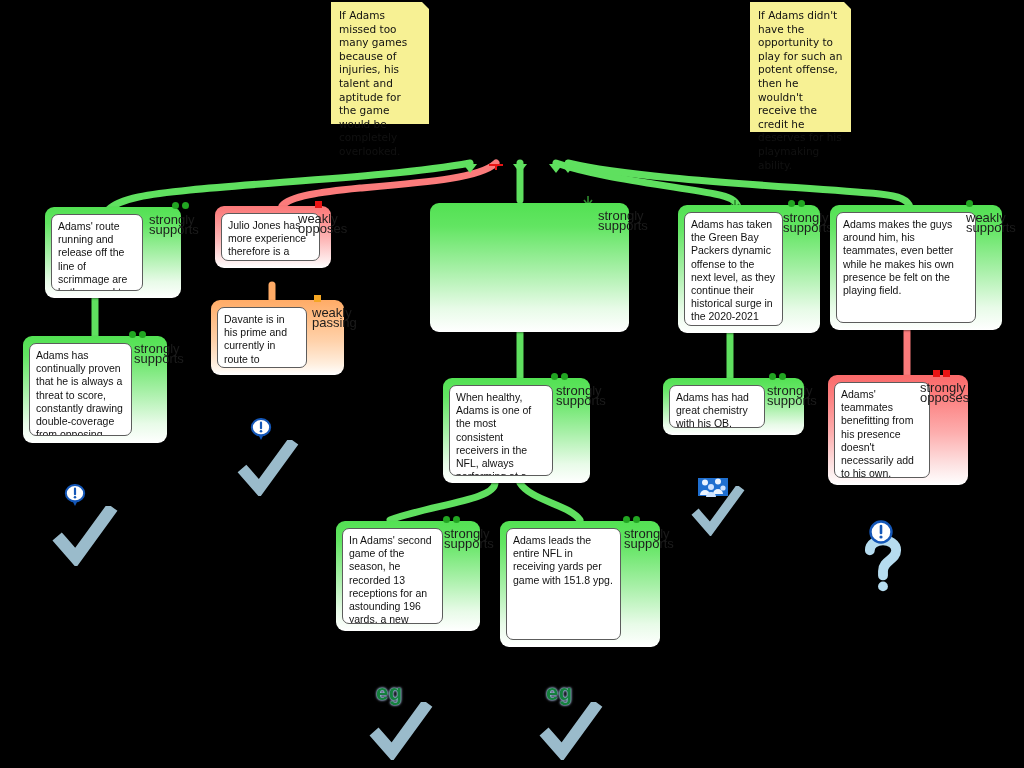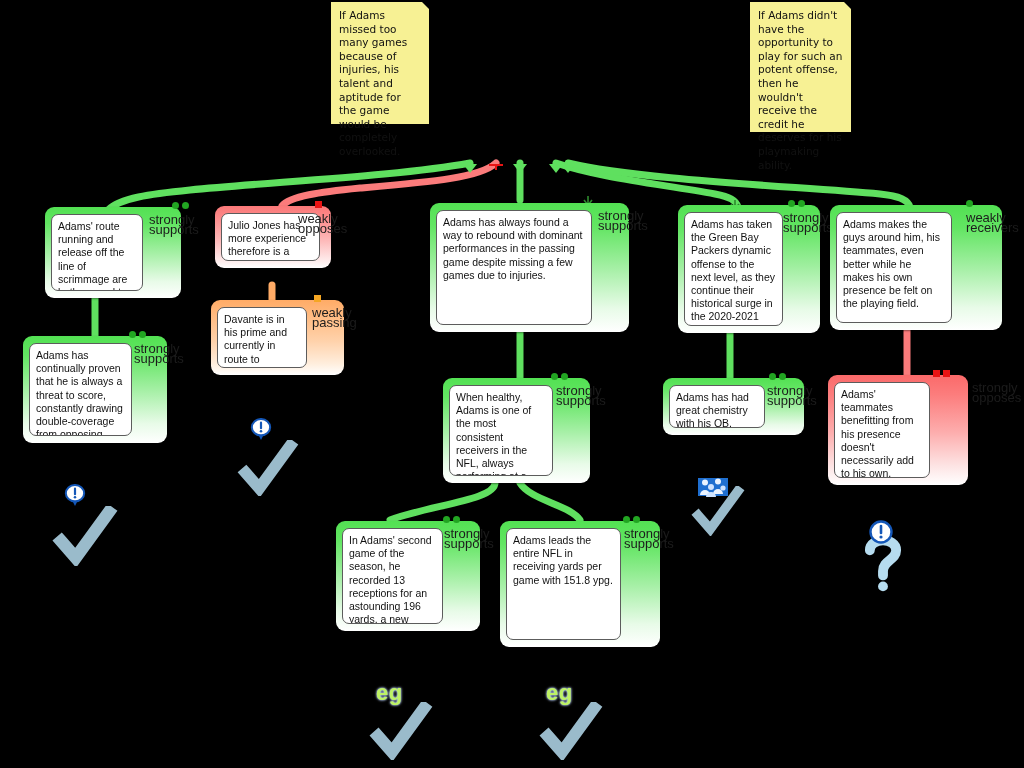--- a/index.html
+++ b/index.html
@@ -43,21 +43,21 @@
   .sk-wred  {background:linear-gradient(180deg,#fb7878 0%,#fc8c8c 20%,#fdb8b8 55%,#fee7e7 85%,#ffffff 100%);}
   .sk-orange{background:linear-gradient(180deg,#ffab66 0%,#ffba80 20%,#ffd2ab 55%,#ffeedd 85%,#ffffff 100%);}
   .d-green{background:#22a522;}
   .d-red{background:#e81414;}
   .d-orange{background:#f5a623;}
 
   
   .stamp{position:absolute;}
   .stamp .tick{position:absolute;left:0;top:0;width:58px;height:58px;opacity:.85;}
   .stamp .badge{position:absolute;}
-  .eg{position:absolute;font-weight:bold;font-size:22px;color:#bef264;
+  .eg{position:absolute;font-weight:bold;font-size:22px;color:#15803d;
       text-shadow:0 0 2px #bcd4ff,0 0 3px #bcd4ff;letter-spacing:.5px;}
 </style>
 </head>
 <body>
 
 <div id="stage">
 
   <svg id="wires" viewBox="0 0 1024 768">
     <g fill="none" stroke="#5fe05f" stroke-width="7" stroke-linecap="round">
 
@@ -144,21 +144,20 @@
   <div class="node sk-orange" style="left:211px;top:300px;width:133px;height:75px;">
     <div class="dots" style="left:103px;">
       <span class="dot d-orange"></span>
     </div>
     <div class="inner" style="width:90px;height:61px;">Davante is in his prime and currently in route to surpassing Julio Jones.</div>
     <div class="rel" style="left:101px;width:34px;">weakly passing</div>
   </div>
 
   <div class="node sk-sgreen" style="left:430px;top:203px;width:199px;height:129px;">
 
-    <div class="inner" style="width:156px;height:115px;">Adams has always found a way to rebound with dominant performances in the passing game despite missing a few games due to injuries.</div>
     <div class="rel" style="left:168px;width:34px;">strongly supports</div>
   </div>
 
   <div class="node sk-sgreen" style="left:443px;top:378px;width:147px;height:105px;">
     <div class="dots" style="left:108px;">
       <span class="dot round d-green"></span>
       <span class="dot round d-green"></span>
     </div>
     <div class="inner" style="width:104px;height:91px;">When healthy, Adams is one of the most consistent receivers in the NFL, always performing at a high level.</div>
     <div class="rel" style="left:113px;width:34px;">strongly supports</div>
@@ -197,31 +196,31 @@
       <span class="dot round d-green"></span>
     </div>
     <div class="inner" style="width:96px;height:43px;">Adams has had great chemistry with his QB, Aaron Rodgers.</div>
     <div class="rel" style="left:104px;width:34px;">strongly supports</div>
   </div>
 
   <div class="node sk-wgreen" style="left:830px;top:205px;width:172px;height:125px;">
     <div class="dots" style="left:136px;">
       <span class="dot round d-green"></span>
     </div>
-    <div class="inner" style="width:116px;height:111px;">Adams makes the guys around him, his teammates, even better while he makes his own presence be felt on the playing field.</div>
-    <div class="rel" style="left:136px;width:34px;">weakly receivers</div>
+    <div class="inner" style="width:140px;height:111px;">Adams makes the guys around him, his teammates, even better while he makes his own presence be felt on the playing field.</div>
+    <div class="rel" style="left:136px;width:34px;">weakly supports</div>
   </div>
 
   <div class="node sk-sred" style="left:828px;top:375px;width:140px;height:110px;">
     <div class="dots" style="left:105px;">
       <span class="dot d-red"></span>
       <span class="dot d-red"></span>
     </div>
     <div class="inner" style="width:96px;height:96px;">Adams' teammates benefitting from his presence doesn't necessarily add to his own, individual stat line.</div>
-    <div class="rel" style="left:102px;width:36px;padding-left:42px;">strongly opposes</div>
+    <div class="rel" style="left:92px;width:36px;">strongly opposes</div>
   </div>
 
   <div class="stamp" style="left:46px;top:484px;width:72px;height:78px;">
     <svg class="tick" viewBox="0 0 58 58" style="left:4px;top:22px;width:70px;height:60px;">
       <path d="M6,34 L20,50 L52,6" stroke="#b6dcef" stroke-width="12" fill="none" stroke-linecap="square"></path>
     </svg>
     <svg class="badge" viewBox="0 0 24 26" style="left:18px;top:0px;width:22px;height:24px;">
       <ellipse cx="12" cy="10" rx="10" ry="9" fill="#fff" stroke="#1457b8" stroke-width="2.2"></ellipse>
       <path d="M9,18 L12,24 L15,18 Z" fill="#1457b8"></path>
       <path d="M12,5 L12,11" stroke="#1457b8" stroke-width="2.4" stroke-linecap="round"></path>

